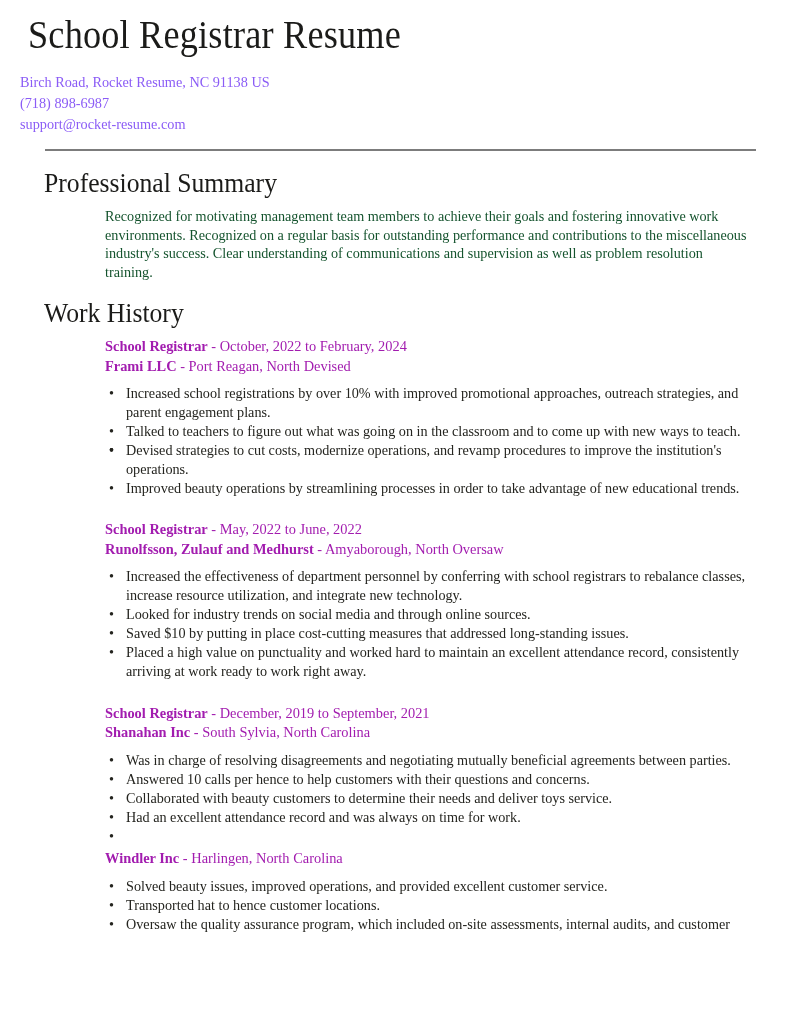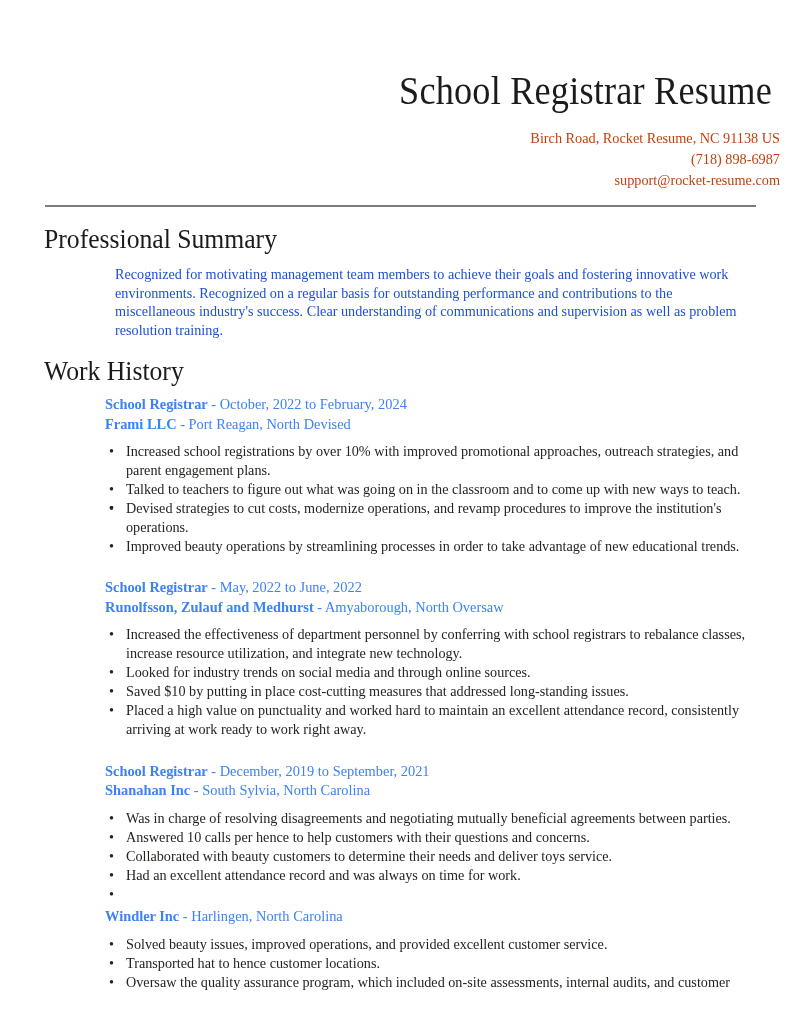--- a/index.html
+++ b/index.html
@@ -20,38 +20,37 @@
   .page {
     width: 800px;
     height: 1035px;
     padding: 0;
     position: relative;
     overflow: hidden;
   }
 
   
   .resume-header {
-    padding-top: 40px;
-    text-align: right;
-    margin-top: 28px;
+    padding-top: 12px;
+    text-align: left;
   }
   .resume-title {
     font-size: 39px;
     line-height: 46px;
     font-weight: 400;
     letter-spacing: 0.2px;
     margin: 0 0 14px 0;
     color: #1b1b19;
     transform: scaleX(0.93);
     transform-origin: center;
   }
   .contact-lines {
     font-size: 15px;
     line-height: 21px;
-    color: #c2410c;
+    color: #8b5cf6;
   }
   .contact-line {
     display: block;
     transform: scaleX(0.95);
     transform-origin: center;
   }
   .header-rule {
     width: 711px;
     height: 0;
     border: 0;
@@ -70,33 +69,33 @@
     transform: scaleX(0.95);
     transform-origin: left center;
   }
   .section-body {
     padding-left: 61px;
     padding-right: 6px;
   }
   .summary-text {
     font-size: 14.2px;
     line-height: 18.6px;
-    color: #1d4ed8;
-    margin: 10px;
+    color: #14532d;
+    margin: 0;
     text-align: left;
   }
 
   
   .work-section { margin-top: 2px; }
   .job { margin-bottom: 23px; }
   .job:last-child { margin-bottom: 0; }
   .job-line {
     font-size: 14.4px;
     line-height: 19.5px;
-    color: #3b82f6;
+    color: #a21caf;
     white-space: nowrap;
   }
   .job-strong { font-weight: 700; }
   .job-sep { font-weight: 400; }
   .job-rest { font-weight: 400; }
   .bullets {
     list-style: none;
     margin: 8px 0 0 0;
     padding: 0;
   }

